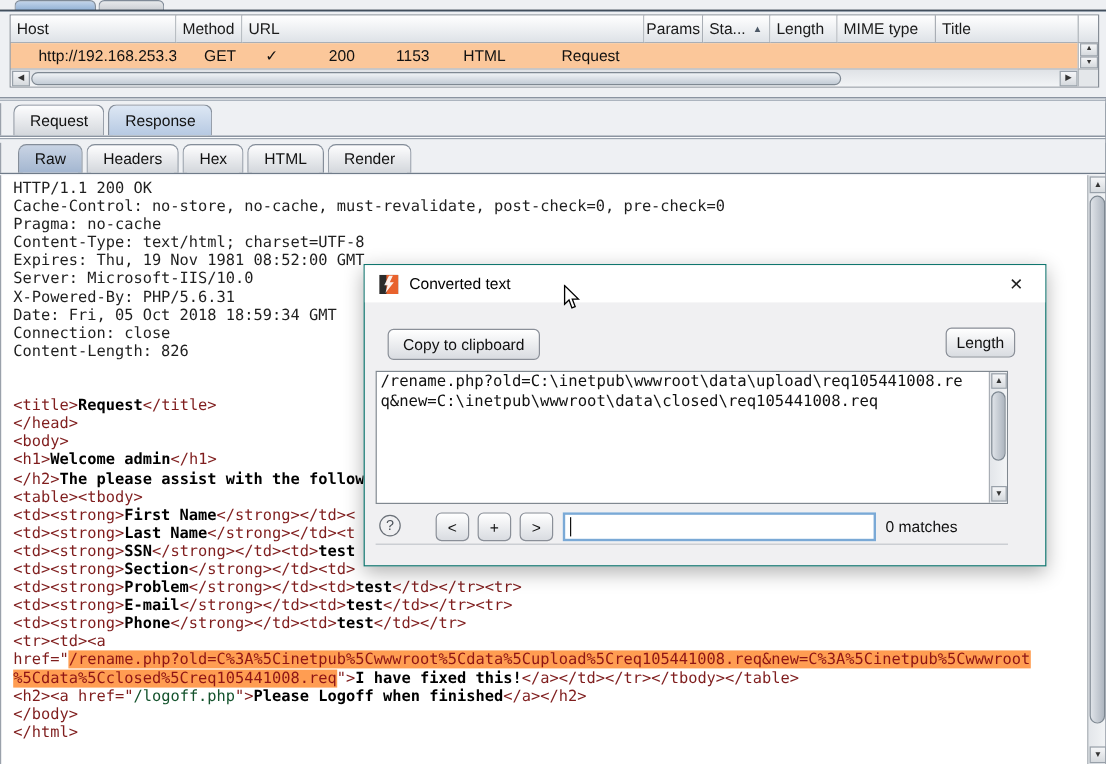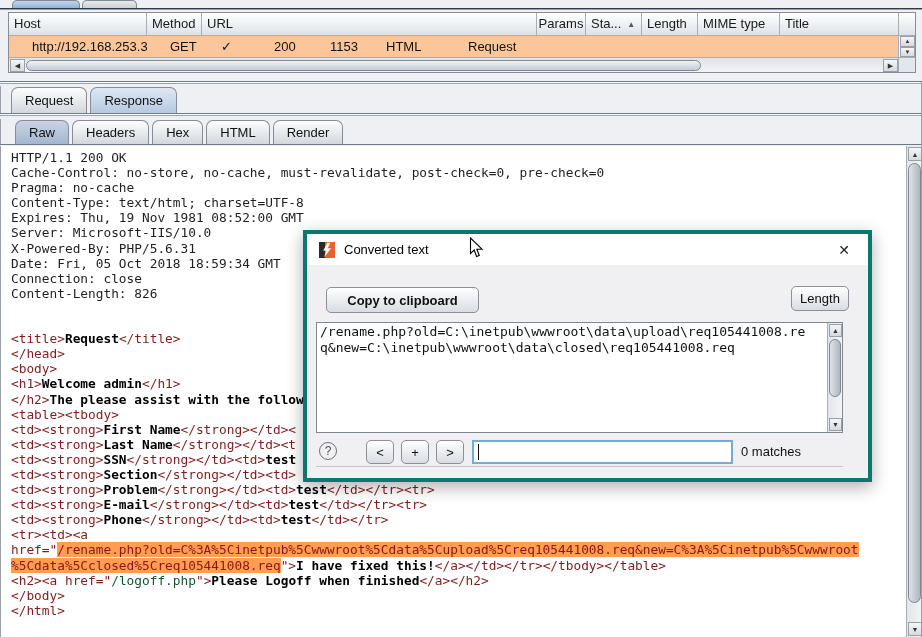--- a/index.html
+++ b/index.html
@@ -53,27 +53,27 @@
   .seg-b { color:#000; font-weight:bold; }
   .seg-a { color:#14532d; }
   .seg-h { color:#8e1515; background:#ff9d52; }
   .raw-vscroll { position:absolute; right:0; top:146px; width:16px; height:491px; background:linear-gradient(90deg,#e3e6ea,#f2f4f6); border-left:1px solid #a9aeb5; }
   .raw-vscroll .sb-btn { width:14px; height:14px; margin:1px 0 0 1px; }
   .v-thumb { position:absolute; left:1px; width:13px; border:1px solid #7e8892; border-radius:7px; background:linear-gradient(90deg,#dfe3e8,#aeb6c0); }
   .raw-vscroll .v-thumb { top:17px; height:440px; }
   .raw-vscroll .sb-btn.bottom { position:absolute; bottom:1px; left:1px; margin:0; }
 
   
-  .dialog { position:absolute; left:303px; top:230px; width:569px; height:252px; background:#f0f0f2; border:4px solid #0f766e; box-shadow:0 5px 16px rgba(0,0,0,.32); z-index:10; }
+  .dialog { position:absolute; left:303px; top:220px; width:569px; height:252px; background:#f0f0f2; border:1px solid #0f766e; box-shadow:0 5px 16px rgba(0,0,0,.32); z-index:10; }
   .dlg-titlebar { position:absolute; left:0; top:0; width:100%; height:31px; background:#fff; display:flex; align-items:center; }
   .dlg-icon { width:16px; height:16px; margin-left:12px; }
   .dlg-title { margin-left:9px; font-size:13px; color:#000; }
   .dlg-close { position:absolute; right:12px; top:0; height:31px; width:24px; display:flex; align-items:center; justify-content:center; font-size:14px; color:#222; }
   .btn { position:absolute; border:1px solid #8a8f98; border-radius:5px; background:linear-gradient(#ffffff,#d9dce1); font-size:13px; color:#111; display:flex; align-items:center; justify-content:center; font-family:"Liberation Sans", sans-serif; }
-  .btn-copy { left:19px; top:53px; width:153px; height:26px;font-weight:bold; }
+  .btn-copy { left:19px; top:53px; width:127px; height:26px; }
   .btn-close { left:484px; top:52px; width:58px; height:25px; }
   .dlg-text { position:absolute; left:9px; top:88px; width:527px; height:111px; background:#fff; border:1px solid #808archive0; border:1px solid #808890; }
   .dlg-text-inner { position:absolute; left:3px; top:1px; width:62ch; font-family:"DejaVu Sans Mono", monospace; font-size:13px; line-height:16px; color:#111; white-space:pre-wrap; word-break:break-all; }
   .dlg-text-vscroll { position:absolute; right:0; top:0; width:15px; height:109px; background:linear-gradient(90deg,#e3e6ea,#f2f4f6); border-left:1px solid #a9aeb5; }
   .dlg-text-vscroll .sb-btn { width:13px; height:13px; margin:1px 0 0 1px; }
   .dlg-text-vscroll .v-thumb { top:16px; height:58px; width:12px; }
   .dlg-text-vscroll .sb-btn.bottom { position:absolute; bottom:1px; left:1px; margin:0; }
   .dlg-search { position:absolute; left:9px; top:203px; width:527px; height:30px; border-bottom:1px solid #c2c6cb; }
   .help-icon { position:absolute; left:3px; top:5px; width:18px; height:18px; border:1.5px solid #6a7078; border-radius:50%; color:#4a5058; font-size:12px; display:flex; align-items:center; justify-content:center; }
   .nav-btn { top:3px; width:28px; height:24px; border-radius:5px; }

